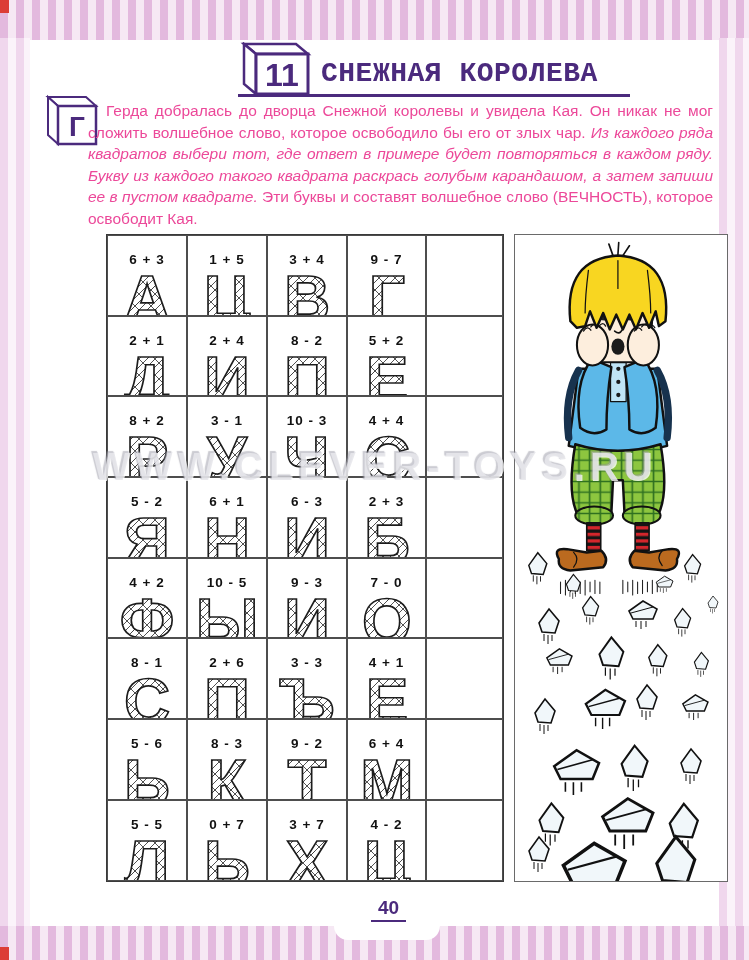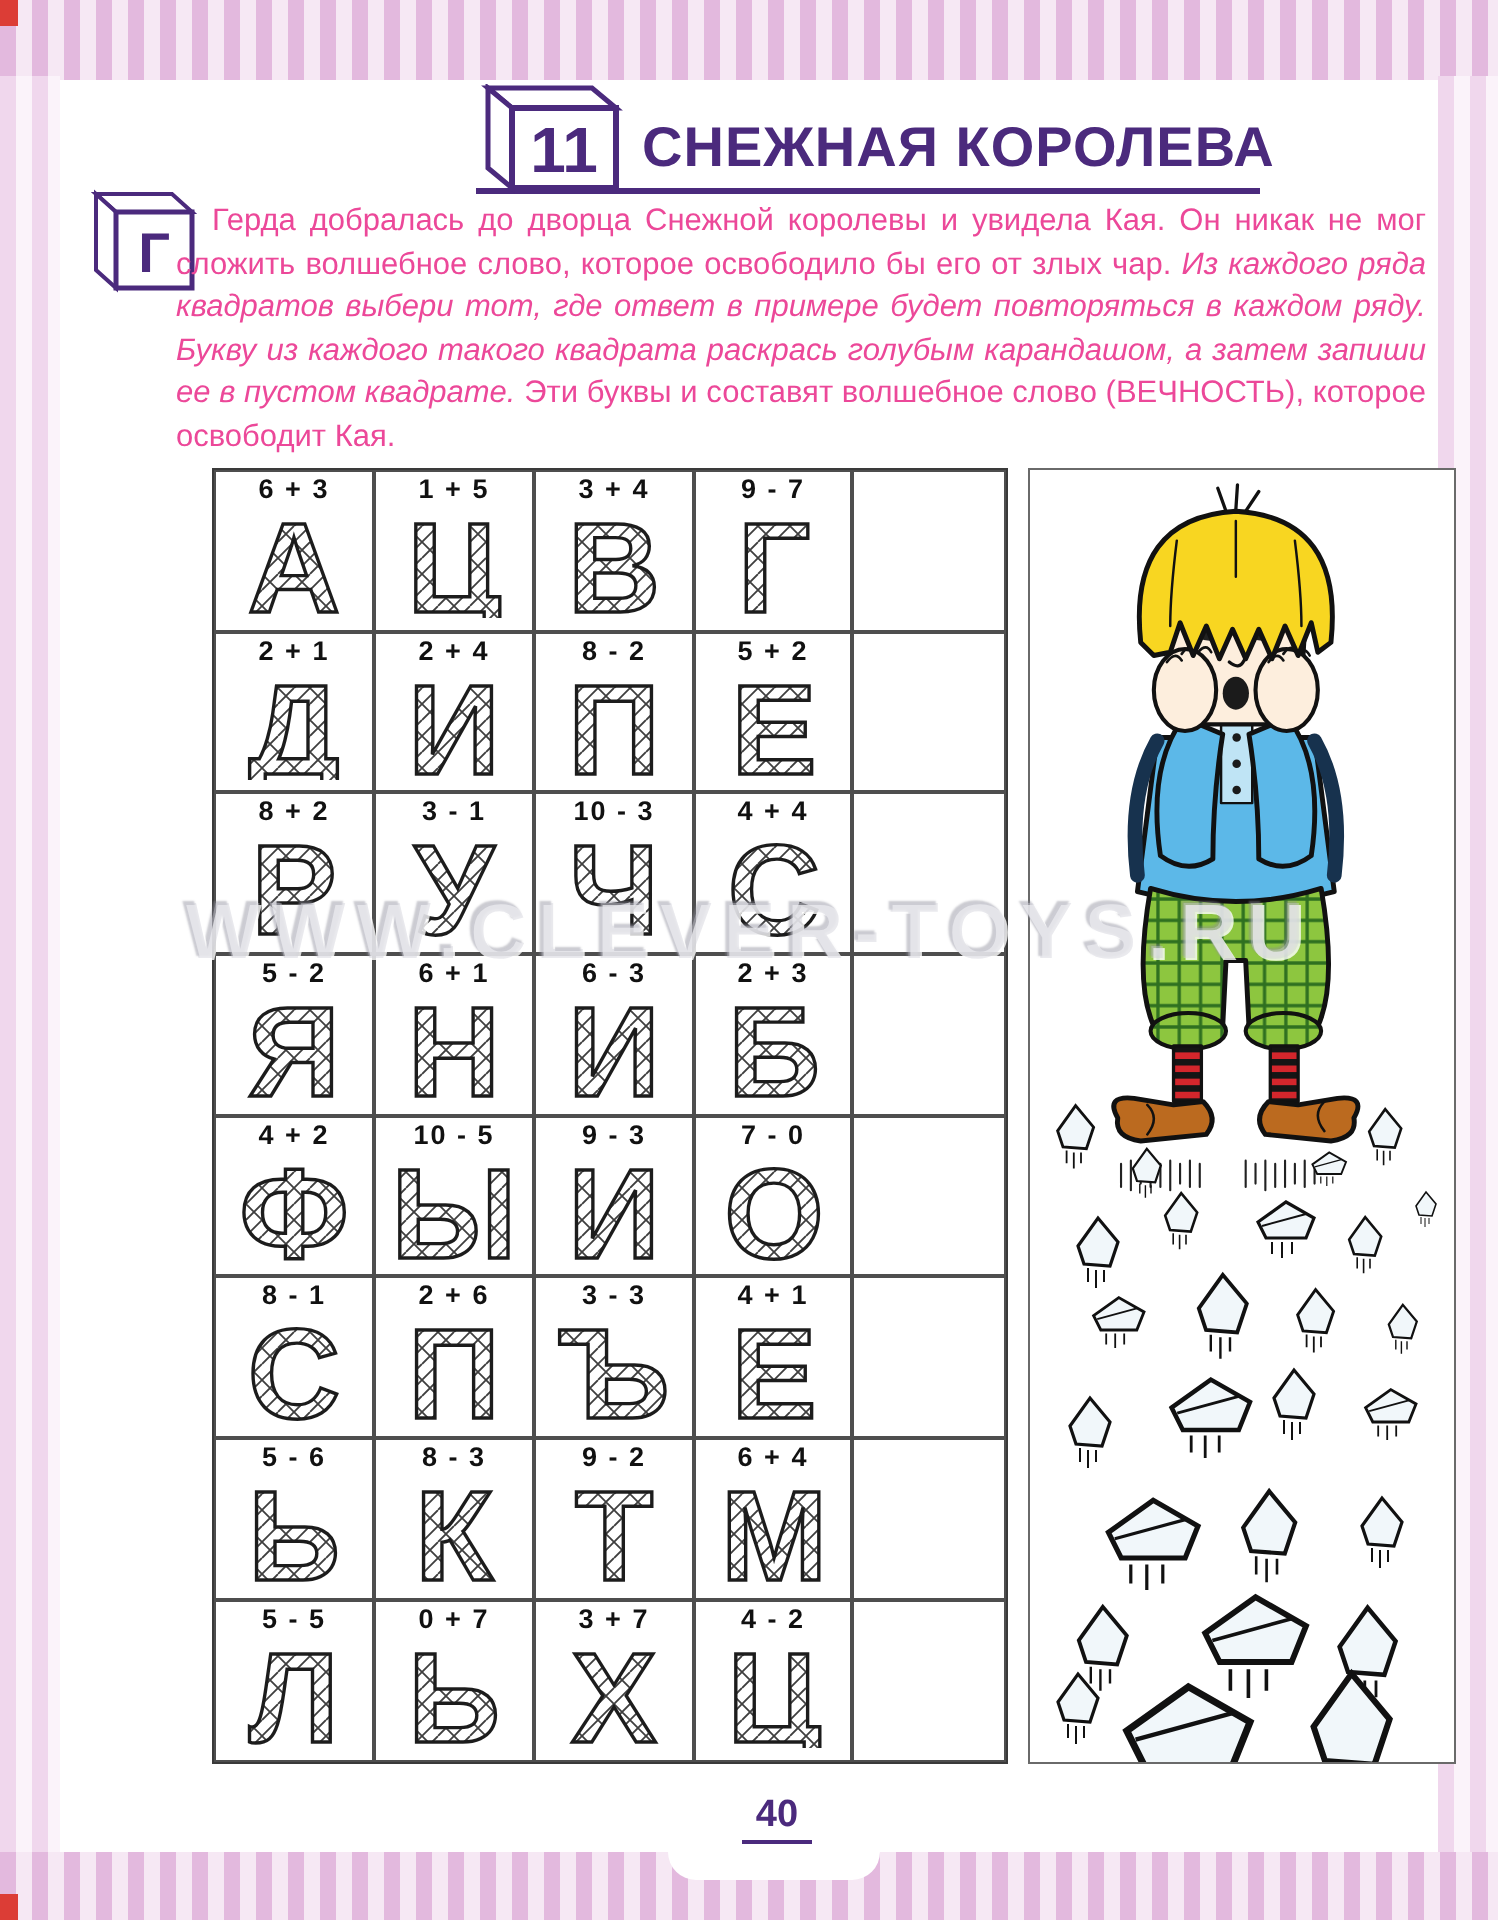--- a/index.html
+++ b/index.html
@@ -15,32 +15,32 @@
         background:repeating-linear-gradient(90deg,#f0d7ed 0 8px,#fbf3fa 8px 16px);}
   .band-left{left:0;}
   .band-right{left:719px;}
   .corner-mark{position:absolute;width:9px;height:13px;background:#dc3d36;}
   .corner-top{left:0;top:0;}
   .corner-bottom{left:0;top:947px;}
   
   .header-underline{position:absolute;left:238px;top:94px;width:392px;height:3px;background:#4b2a7d;}
   .header-cube{position:absolute;left:238px;top:42px;}
   .lesson-title{position:absolute;left:321px;top:58px;margin:0;font-size:28px;font-weight:bold;
-        color:#4b2a7d;letter-spacing:0.5px;white-space:nowrap;}
+        color:#4b2a7d;letter-spacing:0.5px;white-space:nowrap;font-family:Liberation Mono, monospace;}
   .g-cube{position:absolute;left:44px;top:94px;}
   
   .intro{position:absolute;left:88px;top:100px;width:625px;margin:0;font-size:15.5px;
         line-height:21.6px;color:#ec4899;text-align:justify;text-indent:18px;font-weight:500;}
   .intro i{font-style:italic;}
   
   .puzzle-grid{position:absolute;left:106px;top:234px;display:grid;
         grid-template-columns:80px 80px 80px 79px 77px;grid-auto-rows:80.7px;
         border:1.5px solid #3a3a3a;background:#fff;}
   .cell{border:1px solid #4e4e4e;box-sizing:border-box;overflow:hidden;text-align:center;}
-  .expr{height:17px;padding-top:1px;font-size:13.5px;font-weight:bold;color:#111;
+  .expr{height:17px;padding-top:16px;font-size:13.5px;font-weight:bold;color:#111;
         letter-spacing:1px;}
   .ltr{display:block;margin:1px auto 0;width:64px;height:54px;}
   .ltr text{font-family:"Liberation Sans",sans-serif;font-weight:bold;font-size:64px;}
   
   .illus-box{position:absolute;left:514px;top:234px;width:214px;height:648px;
         border:1px solid #6a6a6a;box-sizing:border-box;background:#fff;}
   .illus-box svg{display:block;}
   
   .watermark{position:absolute;left:0;top:444px;width:749px;text-align:center;
         font-size:40px;font-weight:800;letter-spacing:5px;color:rgba(205,205,214,0.42);

